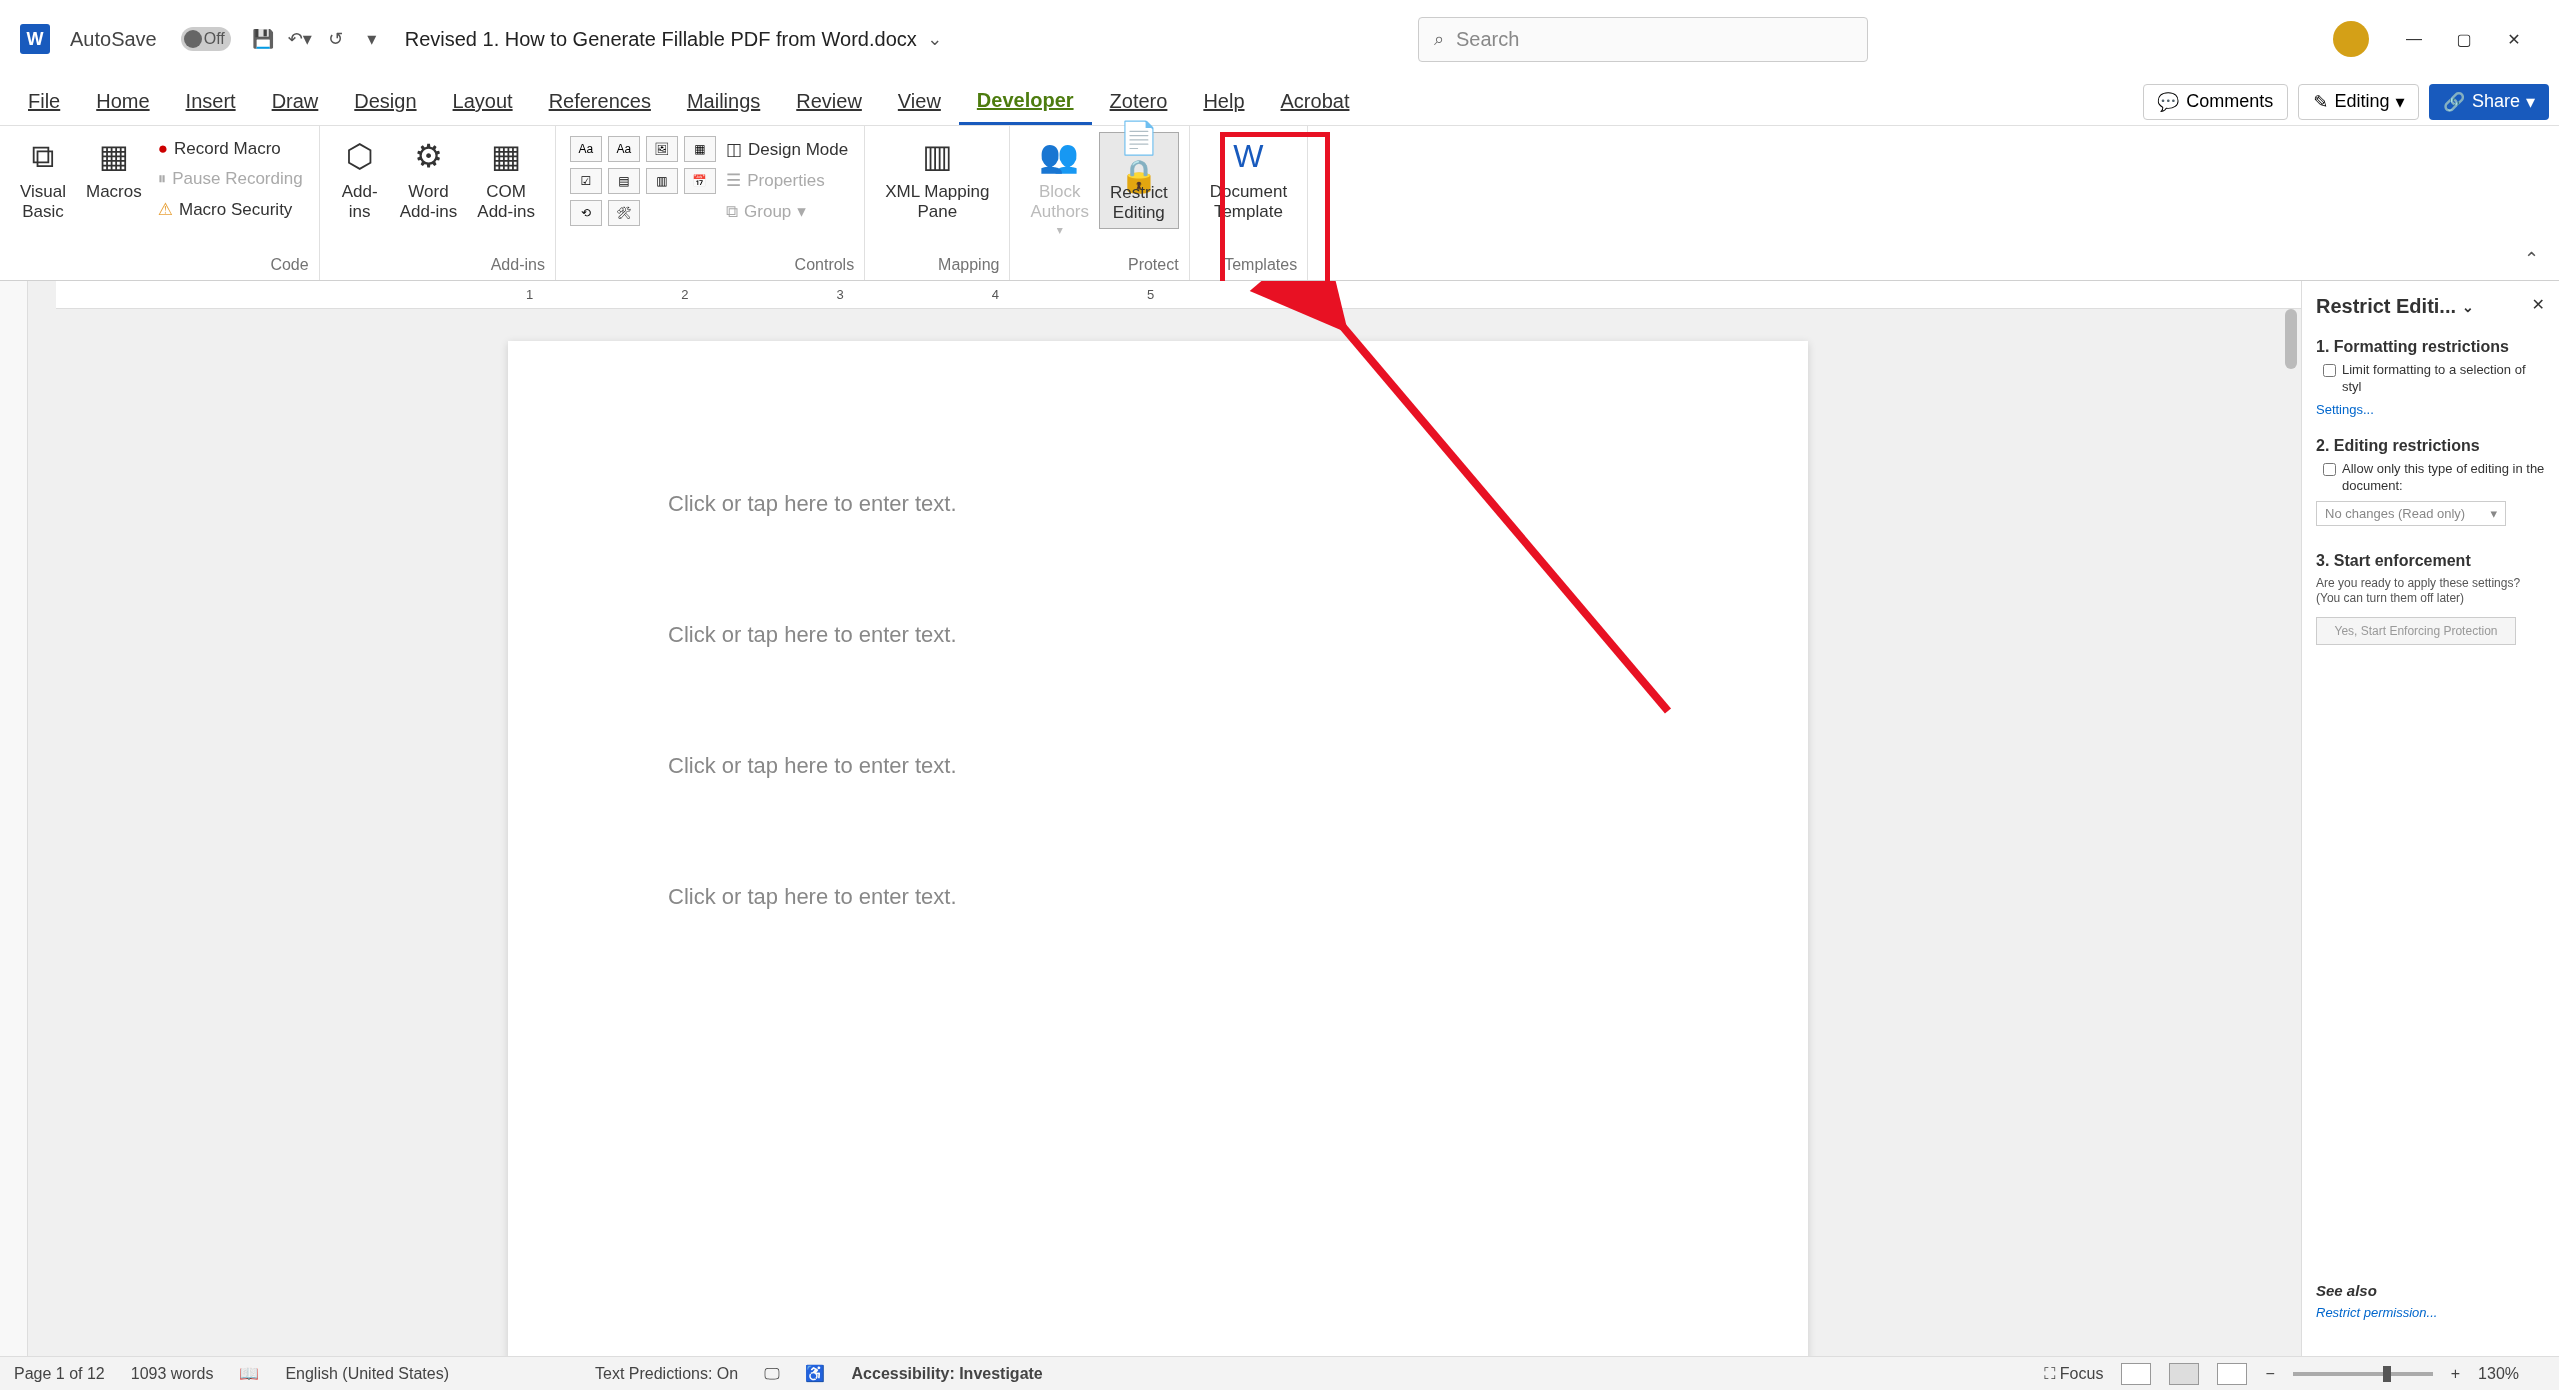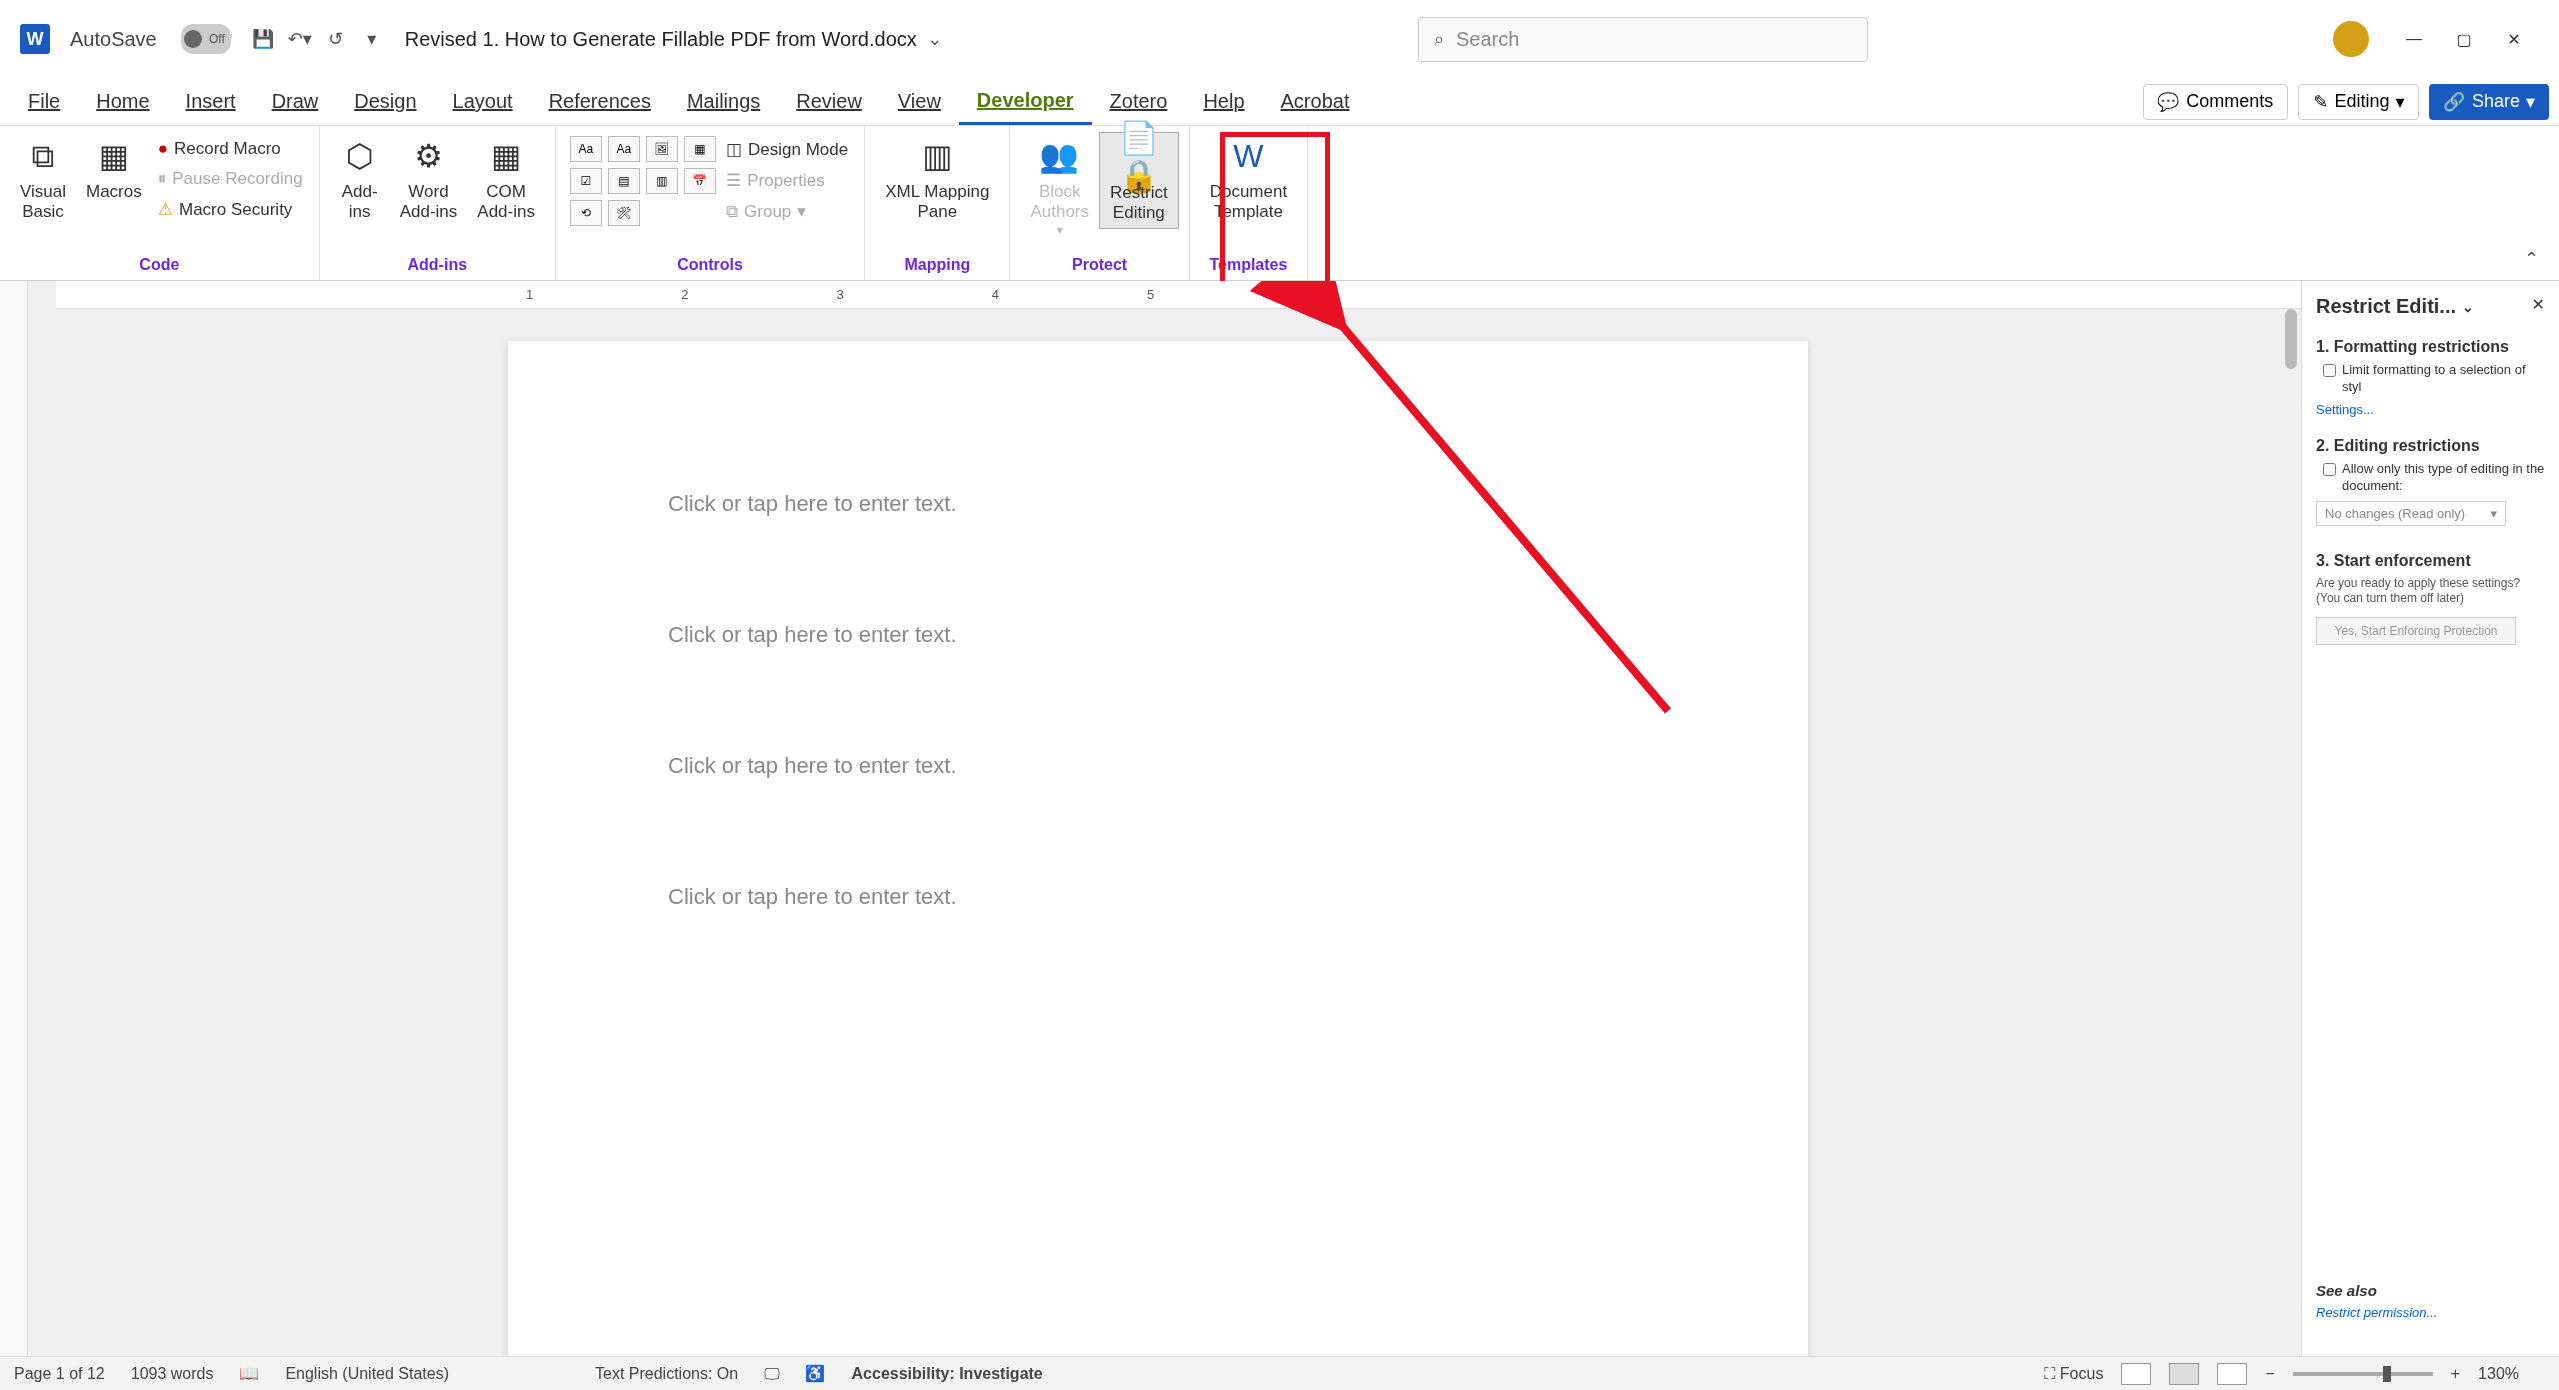--- a/index.html
+++ b/index.html
@@ -2,21 +2,21 @@
 <html><head>
 <meta charset="utf-8">
 <style>
 * { box-sizing: border-box; margin: 0; padding: 0; font-family: 'Segoe UI', Arial, sans-serif; }
 body { background: #f0f0f0; width: 2559px; height: 1390px; overflow: hidden; position: relative; }
 
 
 .titlebar { height: 78px; background: #fff; display: flex; align-items: center; padding: 0 20px; font-size: 20px; color: #444; }
 .word-icon { width: 30px; height: 30px; background: #185abd; color: #fff; display: flex; align-items: center; justify-content: center; font-weight: bold; font-size: 18px; border-radius: 3px; margin-right: 20px; }
 .autosave { display: flex; align-items: center; gap: 24px; margin-right: 15px; }
-.toggle { width: 50px; height: 30px; background: #ccc; border-radius: 12px; position: relative; display: flex; align-items: center; justify-content: flex-end; padding: 0 6px; font-size: 12px; color: #555; }
+.toggle { width: 50px; height: 24px; background: #ccc; border-radius: 12px; position: relative; display: flex; align-items: center; justify-content: flex-end; padding: 0 6px; font-size: 16px; color: #555; }
 .toggle::before { content: ''; width: 18px; height: 18px; background: #666; border-radius: 50%; position: absolute; left: 3px; }
 .qat-icon { width: 28px; height: 28px; display: flex; align-items: center; justify-content: center; margin: 0 4px; font-size: 18px; color: #555; }
 .save-ico { color: #7b4fb8; }
 .doc-title { margin-left: 15px; font-size: 20px; color: #222; }
 .search-box { margin-left: auto; margin-right: auto; width: 450px; height: 45px; border: 1px solid #ccc; border-radius: 4px; display: flex; align-items: center; padding: 0 15px; background: #fafafa; }
 .search-box .mag { margin-right: 12px; color: #666; font-size: 18px; }
 .avatar { width: 36px; height: 36px; border-radius: 50%; background: #d4a017; margin-right: 20px; }
 .win-btn { width: 50px; height: 50px; display: flex; align-items: center; justify-content: center; font-size: 16px; color: #333; }
 
 
@@ -24,21 +24,21 @@
 .tab { padding: 0 18px; height: 100%; display: flex; align-items: center; color: #333; cursor: pointer; text-decoration: underline; }
 .tab.active { color: #4d7c0f; border-bottom: 3px solid #185abd; font-weight: 600; }
 .tabs-right { margin-left: auto; display: flex; gap: 10px; }
 .btn-outline { border: 1px solid #ccc; padding: 6px 14px; border-radius: 4px; display: flex; align-items: center; gap: 6px; font-size: 18px; }
 .btn-share { background: #185abd; color: #fff; border: none; padding: 6px 14px; border-radius: 4px; display: flex; align-items: center; gap: 6px; font-size: 18px; }
 
 
 .ribbon { height: 155px; background: #fff; display: flex; border-bottom: 1px solid #d0d0d0; position: relative; }
 .ribbon-group { border-right: 1px solid #e0e0e0; padding: 6px 10px 0; display: flex; flex-direction: column; }
 .ribbon-group-body { flex: 1; display: flex; align-items: flex-start; }
-.ribbon-group-label { text-align: center; font-size: 16px; color: #6d28d9; padding: 4px 0 6px; font-weight: bold; }
+.ribbon-group-label { text-align: right; font-size: 16px; color: #737373; padding: 4px 0 6px; }
 .big-btn { display: flex; flex-direction: column; align-items: center; padding: 4px 10px; font-size: 17px; color: #333; text-align: center; line-height: 1.2; }
 .big-btn .ico { font-size: 32px; margin-bottom: 6px; width: 40px; height: 40px; display: flex; align-items: center; justify-content: center; }
 .small-row { display: flex; align-items: center; gap: 6px; font-size: 17px; color: #333; padding: 3px 6px; }
 .small-row.disabled { color: #aaa; }
 .ctrl-grid { display: grid; grid-template-columns: repeat(4, 32px); gap: 6px; }
 .ctrl-cell { width: 32px; height: 26px; border: 1px solid #bbb; background: #f8f8f8; font-size: 12px; display: flex; align-items: center; justify-content: center; }
 .restrict-highlight { border: 5px solid #e81123; position: absolute; }
 .ribbon-collapse { position: absolute; right: 20px; bottom: 10px; font-size: 18px; color: #555; }
 .ruler-v { width: 28px; background: #f8f8f8; border-right: 1px solid #ddd; }
 

